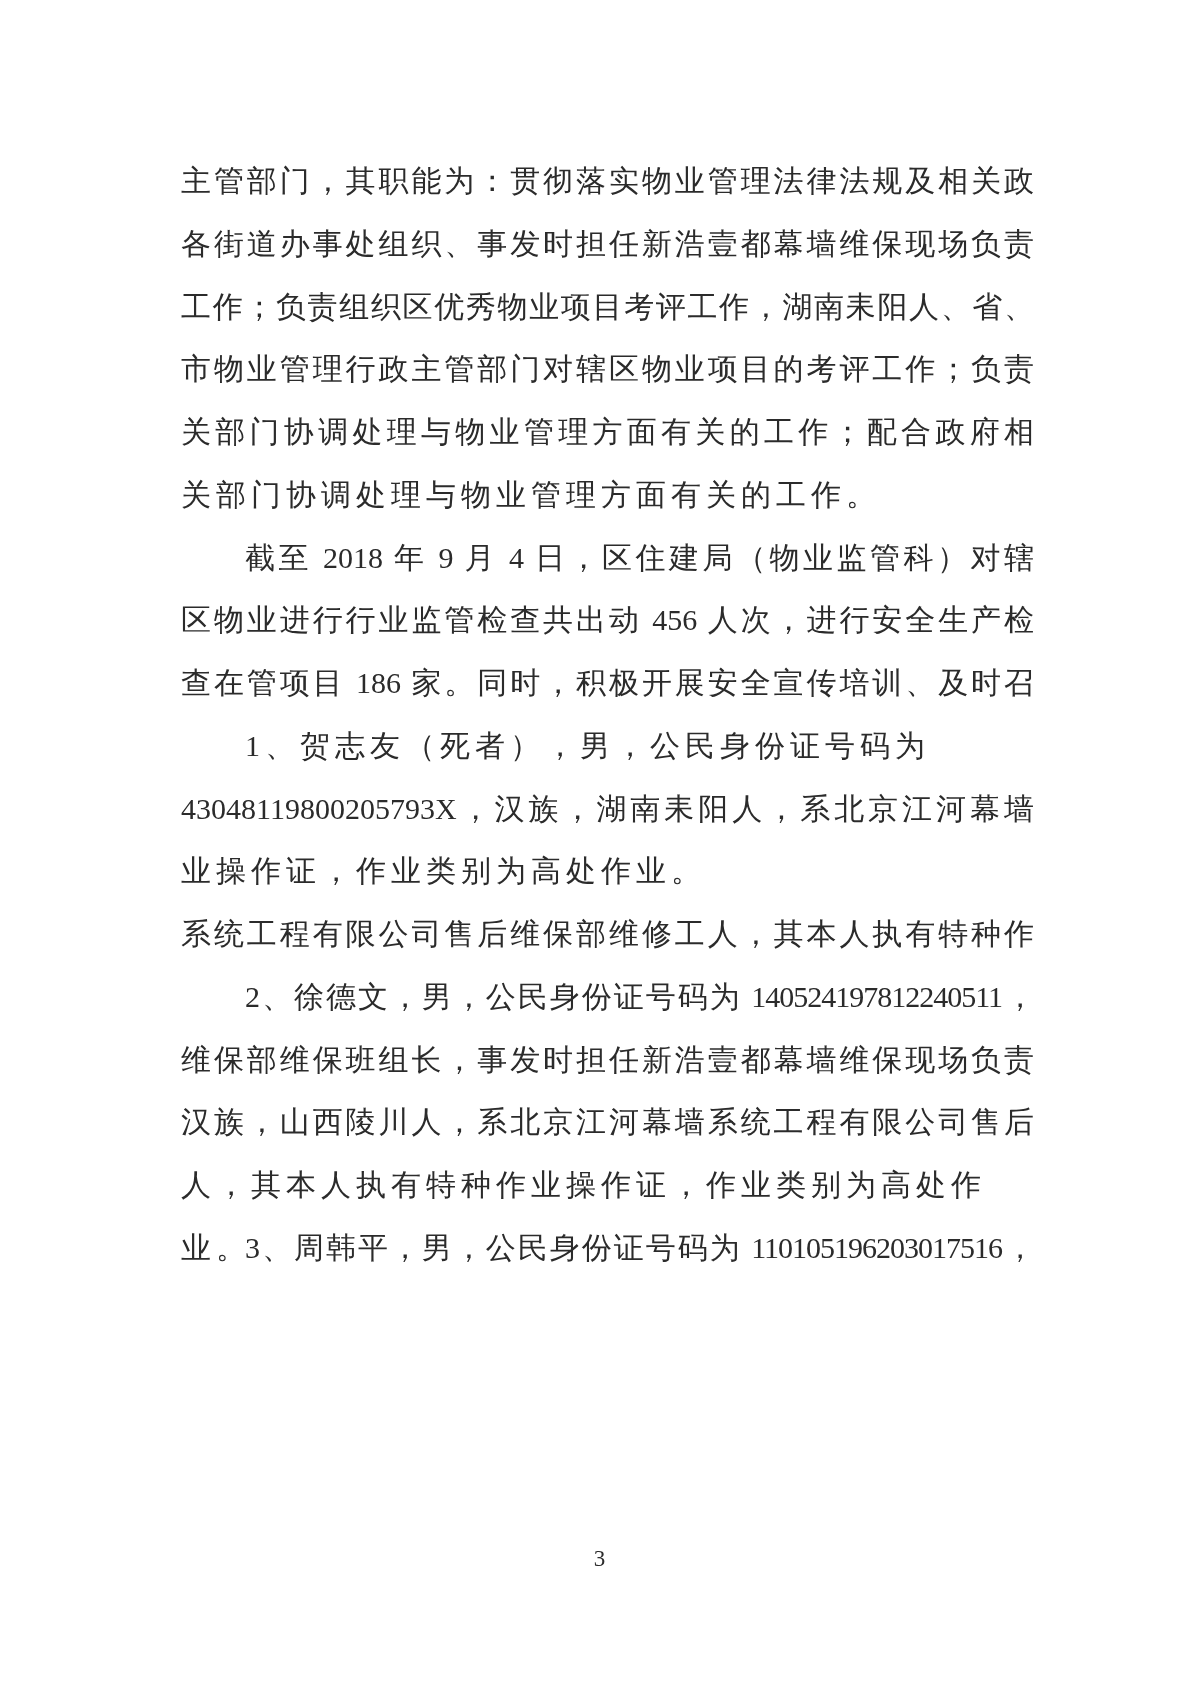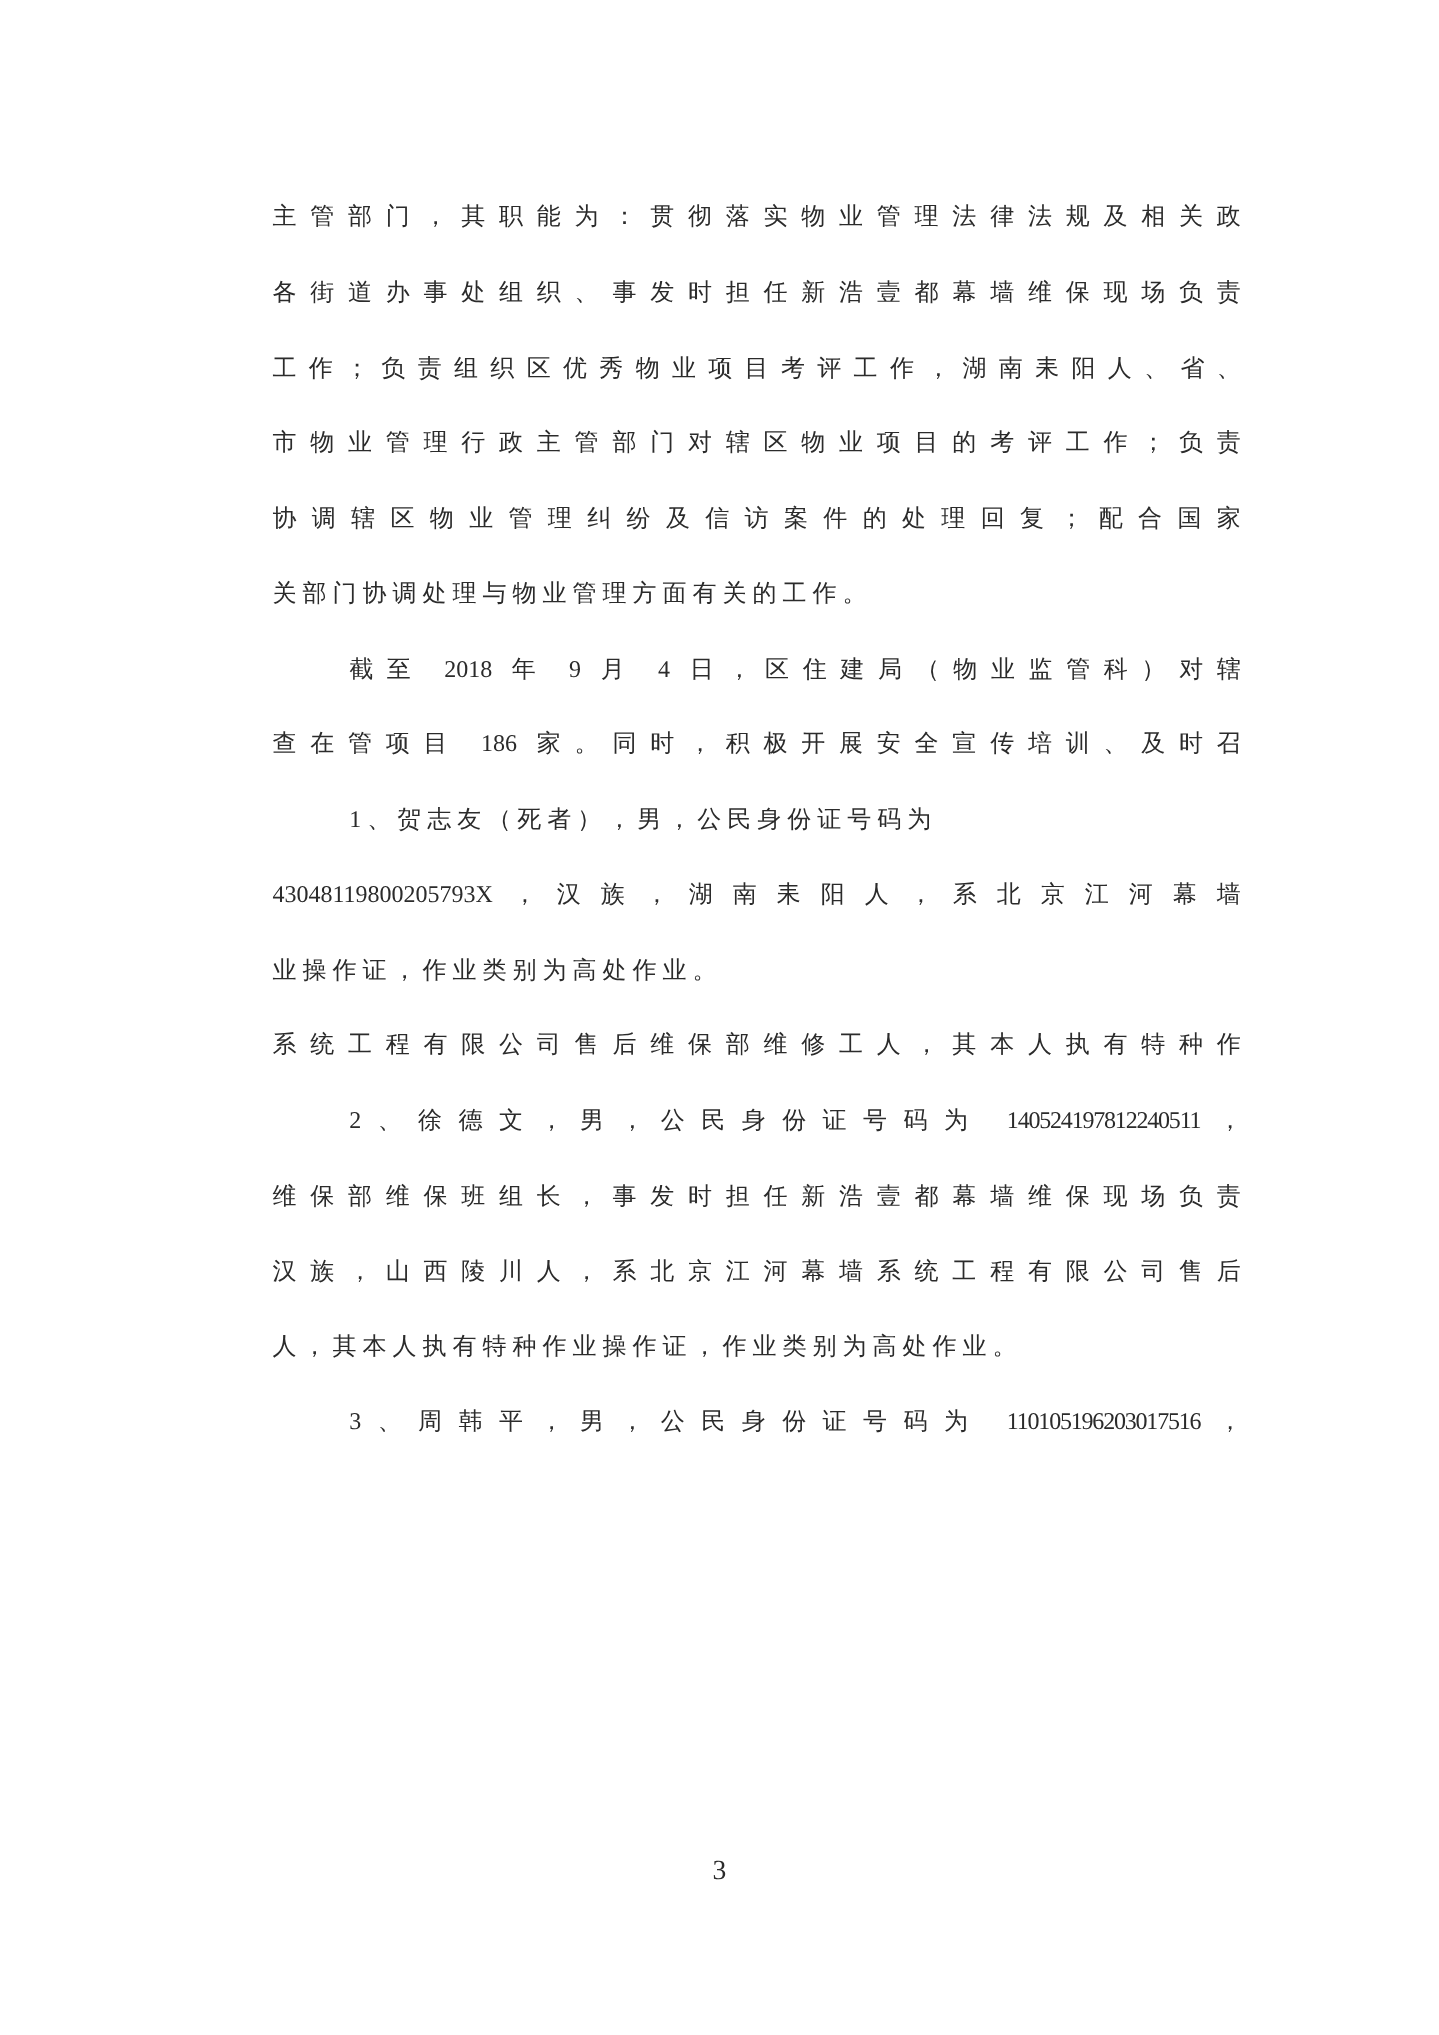--- a/index.html
+++ b/index.html
@@ -18,26 +18,25 @@
   }
   .doc-body {
     position: absolute;
     left: 181px;
     top: 150px;
     width: 853px;
   }
   .line {
     height: 62.75px;
     line-height: 62.75px;
-    font-size: 20px;
+    font-size: 30px;
     letter-spacing: 5px;
     text-align: left;
     white-space: normal;
     overflow: visible;
-    margin-left: 46px;
   }
   .line.justify {
     letter-spacing: 0;
     text-align: justify;
     text-align-last: justify;
   }
   .line.indent {
     padding-left: 64px;
   }
   .line.tight {
@@ -56,23 +55,24 @@
 </style>
 </head>
 <body>
 
 <div class="page">
   <div class="doc-body" id="doc-body">
       <div class="line justify">主管部门，其职能为：贯彻落实物业管理法律法规及相关政</div>
       <div class="line justify">各街道办事处组织、事发时担任新浩壹都幕墙维保现场负责</div>
       <div class="line justify">工作；负责组织区优秀物业项目考评工作，湖南耒阳人、省、</div>
       <div class="line justify">市物业管理行政主管部门对辖区物业项目的考评工作；负责</div>
-      <div class="line justify">协调辖区物业管理纠纷及信访案件的处理回复；配合国家</div>
+      <div class="line justify">关部门协调处理与物业管理方面有关的工作；配合政府相</div>
       <div class="line">关部门协调处理与物业管理方面有关的工作。</div>
       <div class="line indent justify">截至 2018 年 9 月 4 日，区住建局（物业监管科）对辖</div>
+      <div class="line justify">区物业进行行业监管检查共出动 456 人次，进行安全生产检</div>
       <div class="line justify">查在管项目 186 家。同时，积极开展安全宣传培训、及时召</div>
       <div class="line indent">1、贺志友（死者），男，公民身份证号码为</div>
       <div class="line justify">43048119800205793X，汉族，湖南耒阳人，系北京江河幕墙</div>
       <div class="line">业操作证，作业类别为高处作业。</div>
       <div class="line justify">系统工程有限公司售后维保部维修工人，其本人执有特种作</div>
       <div class="line indent justify tight">2、徐德文，男，公民身份证号码为 140524197812240511，</div>
       <div class="line justify">维保部维保班组长，事发时担任新浩壹都幕墙维保现场负责</div>
       <div class="line justify">汉族，山西陵川人，系北京江河幕墙系统工程有限公司售后</div>
       <div class="line">人，其本人执有特种作业操作证，作业类别为高处作业。</div>
       <div class="line indent justify tight">3、周韩平，男，公民身份证号码为 110105196203017516，</div>

